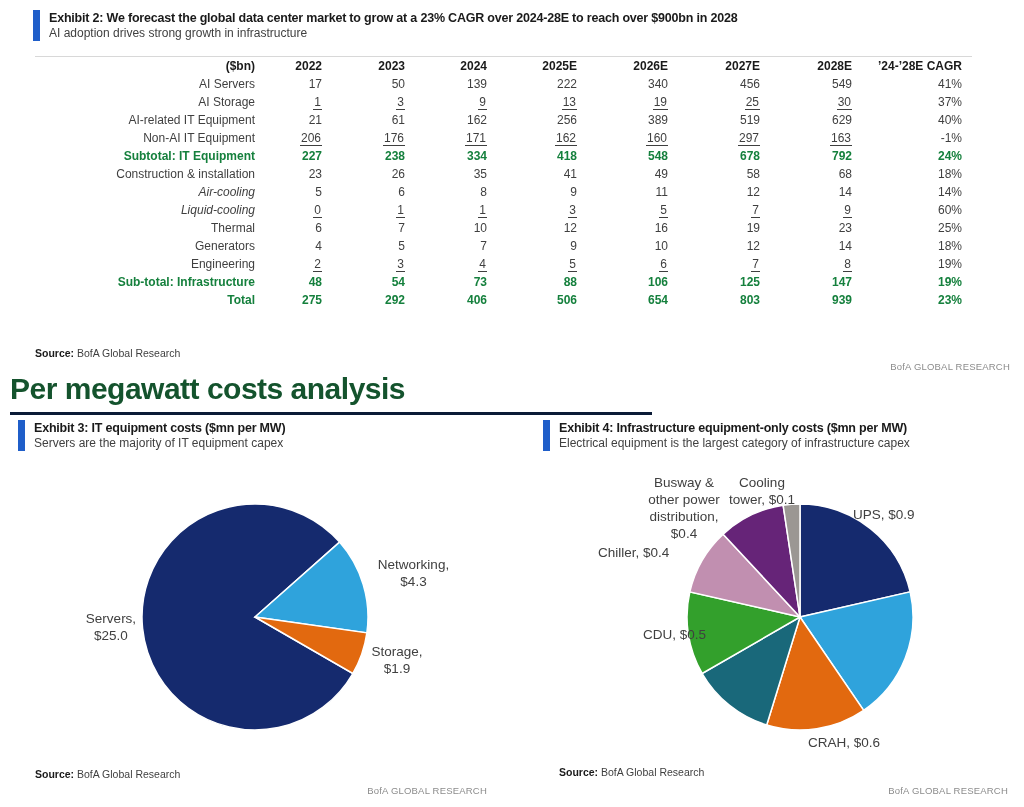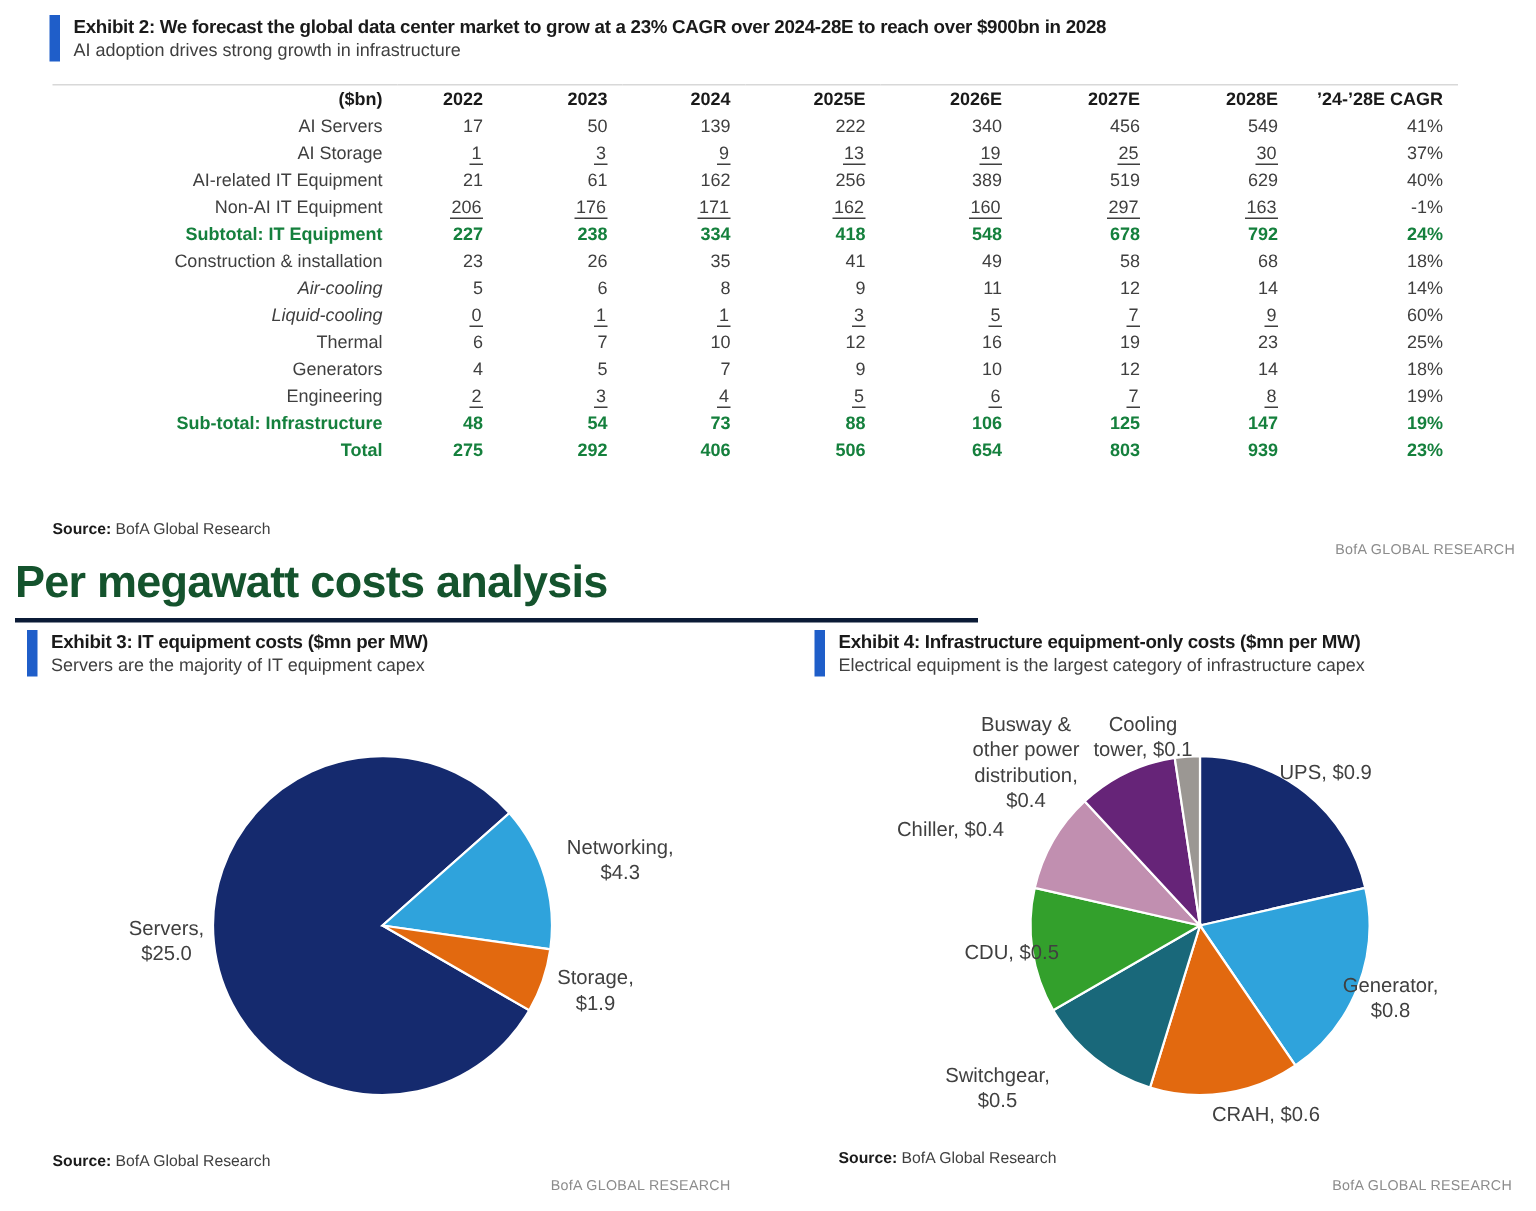--- a/index.html
+++ b/index.html
@@ -263,22 +263,20 @@
     <div class="pie-label" style="left: 66px; top: 610px; width: 90px; text-align: center;">Servers,<br>$25.0</div>
     <div class="pie-label" style="left: 366px; top: 556px; width: 95px; text-align: center;">Networking,<br>$4.3</div>
     <div class="pie-label" style="left: 352px; top: 643px; width: 90px; text-align: center;">Storage,<br>$1.9</div>
   </div>
 <div class="label-host">
     <div class="pie-label" style="left: 634px; top: 474px; width: 100px; text-align: center;">Busway &amp;<br>other power<br>distribution,<br>$0.4</div>
     <div class="pie-label" style="left: 712px; top: 474px; width: 100px; text-align: center;">Cooling<br>tower, $0.1</div>
     <div class="pie-label" style="left: 853px; top: 506px; width: 110px; text-align: left;">UPS, $0.9</div>
     <div class="pie-label" style="left: 598px; top: 544px; width: 90px; text-align: left;">Chiller, $0.4</div>
     <div class="pie-label" style="left: 596px; top: 626px; width: 90px; text-align: right; margin-left: 20px;">CDU, $0.5</div>
-    <div class="pie-label" style="left: 877px; top: 648px; width: 100px; text-align: center;">Generator,<br>$0.8</div>
-    <div class="pie-label" style="left: 615px; top: 708px; width: 100px; text-align: center;">Switchgear,<br>$0.5</div>
     <div class="pie-label" style="left: 780px; top: 734px; width: 100px; text-align: right;">CRAH, $0.6</div>
   </div>
 
 <div class="source-line" style="left:35px;top:768px;">
   <b>Source:</b>
   <span>BofA Global Research</span>
 </div>
 <div class="brand-line" style="left:0;top:785px;width:487px;text-align:right;">BofA GLOBAL RESEARCH</div>
 
 <div class="source-line" style="left:559px;top:766px;">

